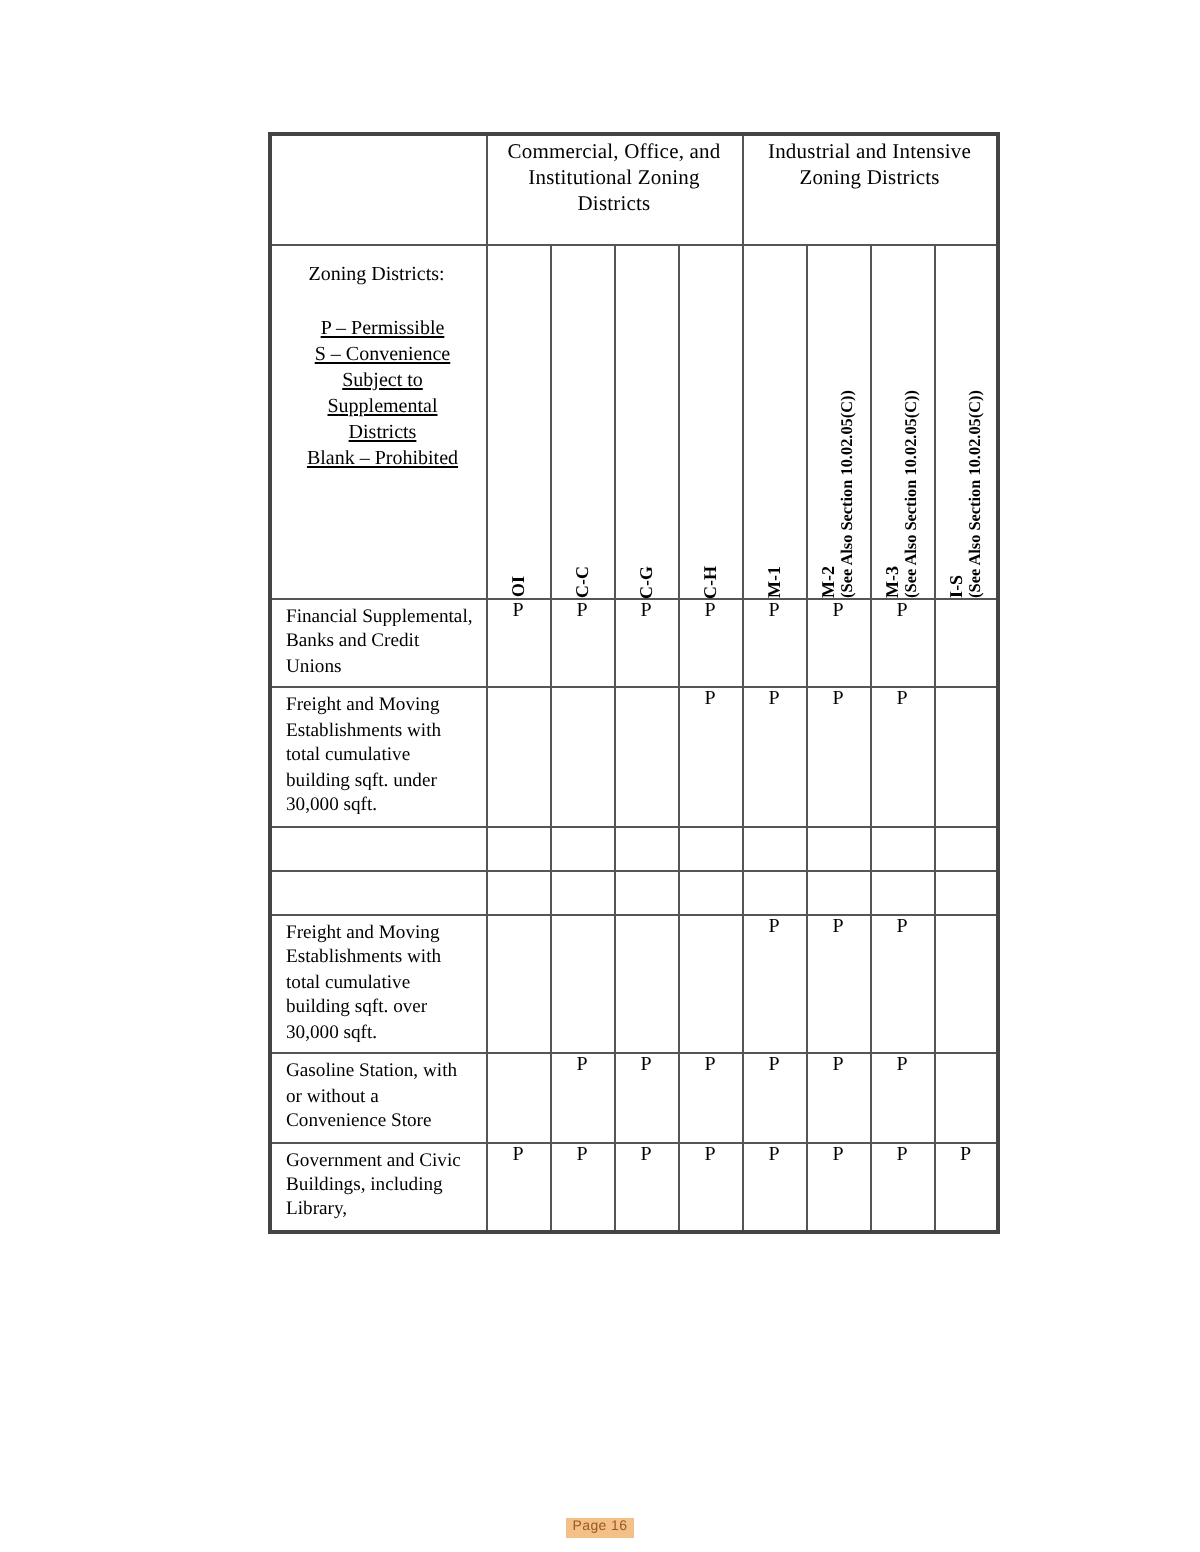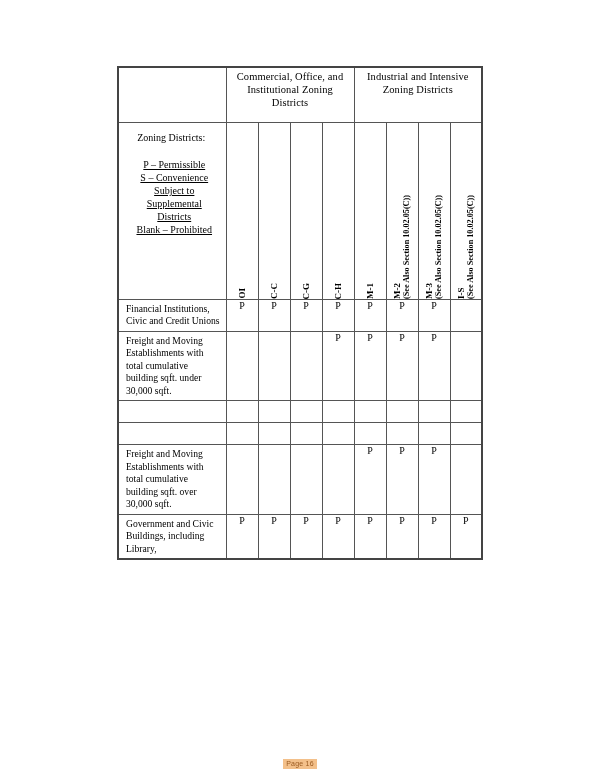--- a/index.html
+++ b/index.html
@@ -30,20 +30,21 @@
     left: 117px;
     top: 66px;
     width: 366px;
   }
 
   table.zoning {
     border-collapse: collapse;
     table-layout: fixed;
     width: 366px;
     background: #ffffff;
+    margin-left: 17px;
   }
 
   table.zoning td, table.zoning th {
     border: 1px solid #555555;
     padding: 0;
     vertical-align: top;
     font-weight: normal;
     background: #ffffff;
   }
 
@@ -243,21 +244,21 @@
               <span>I-S</span><br><span class="sub">(See Also Section 10.02.05(C))</span>
             </div>
               </div>
           </th>
         </tr>
       </thead>
 
       <tbody>
 
         <tr>
-          <td class="use-cell">Financial Institutions, Civic and Credit Unions</td>
+          <td class="use-cell">Financial Supplemental, Banks and Credit Unions</td>
           <td class="mark-cell">P</td>
           <td class="mark-cell">P</td>
           <td class="mark-cell">P</td>
           <td class="mark-cell">P</td>
           <td class="mark-cell">P</td>
           <td class="mark-cell">P</td>
           <td class="mark-cell">P</td>
           <td class="mark-cell"></td>
         </tr>
 
@@ -303,20 +304,31 @@
           <td class="mark-cell"></td>
           <td class="mark-cell"></td>
           <td class="mark-cell"></td>
           <td class="mark-cell">P</td>
           <td class="mark-cell">P</td>
           <td class="mark-cell">P</td>
           <td class="mark-cell"></td>
         </tr>
 
 
+        <tr>
+          <td class="use-cell">Gasoline Station, with or without a Convenience Store</td>
+          <td class="mark-cell"></td>
+          <td class="mark-cell">P</td>
+          <td class="mark-cell">P</td>
+          <td class="mark-cell">P</td>
+          <td class="mark-cell">P</td>
+          <td class="mark-cell">P</td>
+          <td class="mark-cell">P</td>
+          <td class="mark-cell"></td>
+        </tr>
 
 
         <tr>
           <td class="use-cell">Government and Civic Buildings, including Library,</td>
           <td class="mark-cell">P</td>
           <td class="mark-cell">P</td>
           <td class="mark-cell">P</td>
           <td class="mark-cell">P</td>
           <td class="mark-cell">P</td>
           <td class="mark-cell">P</td>

